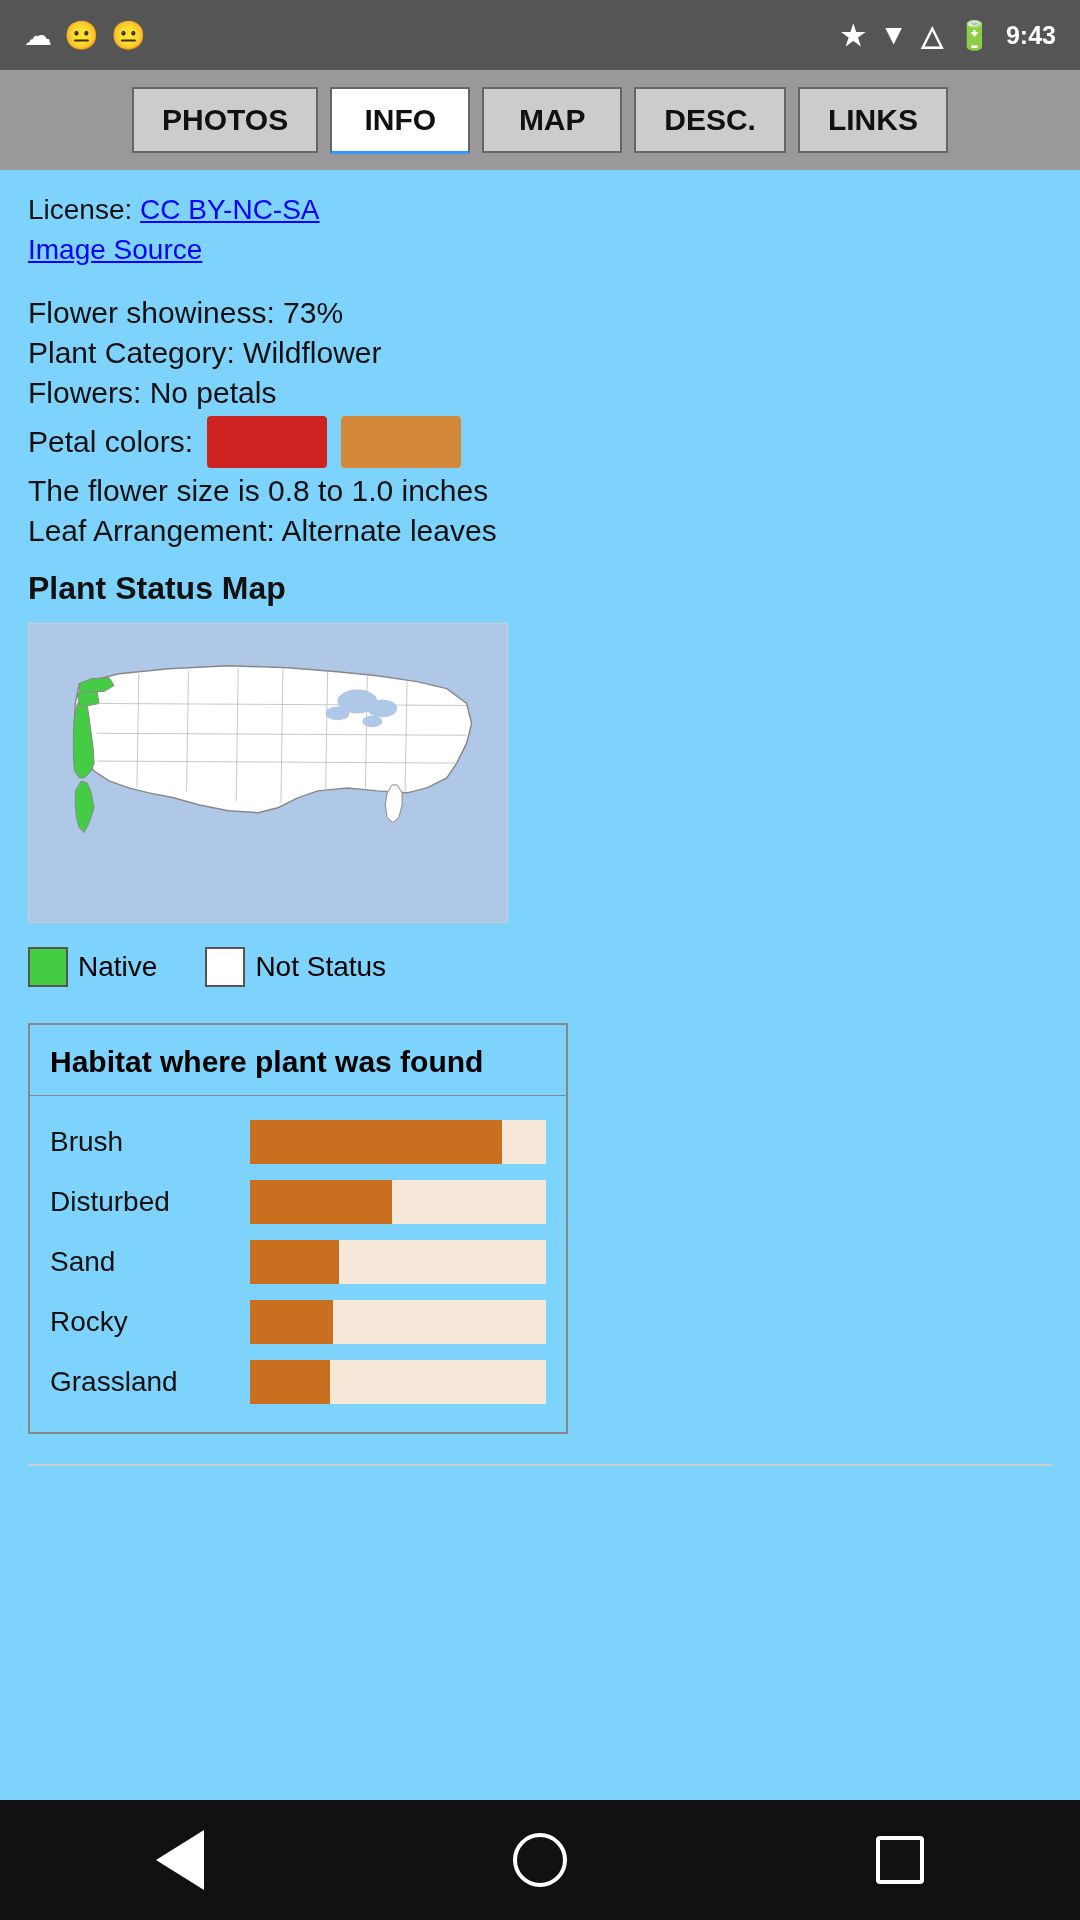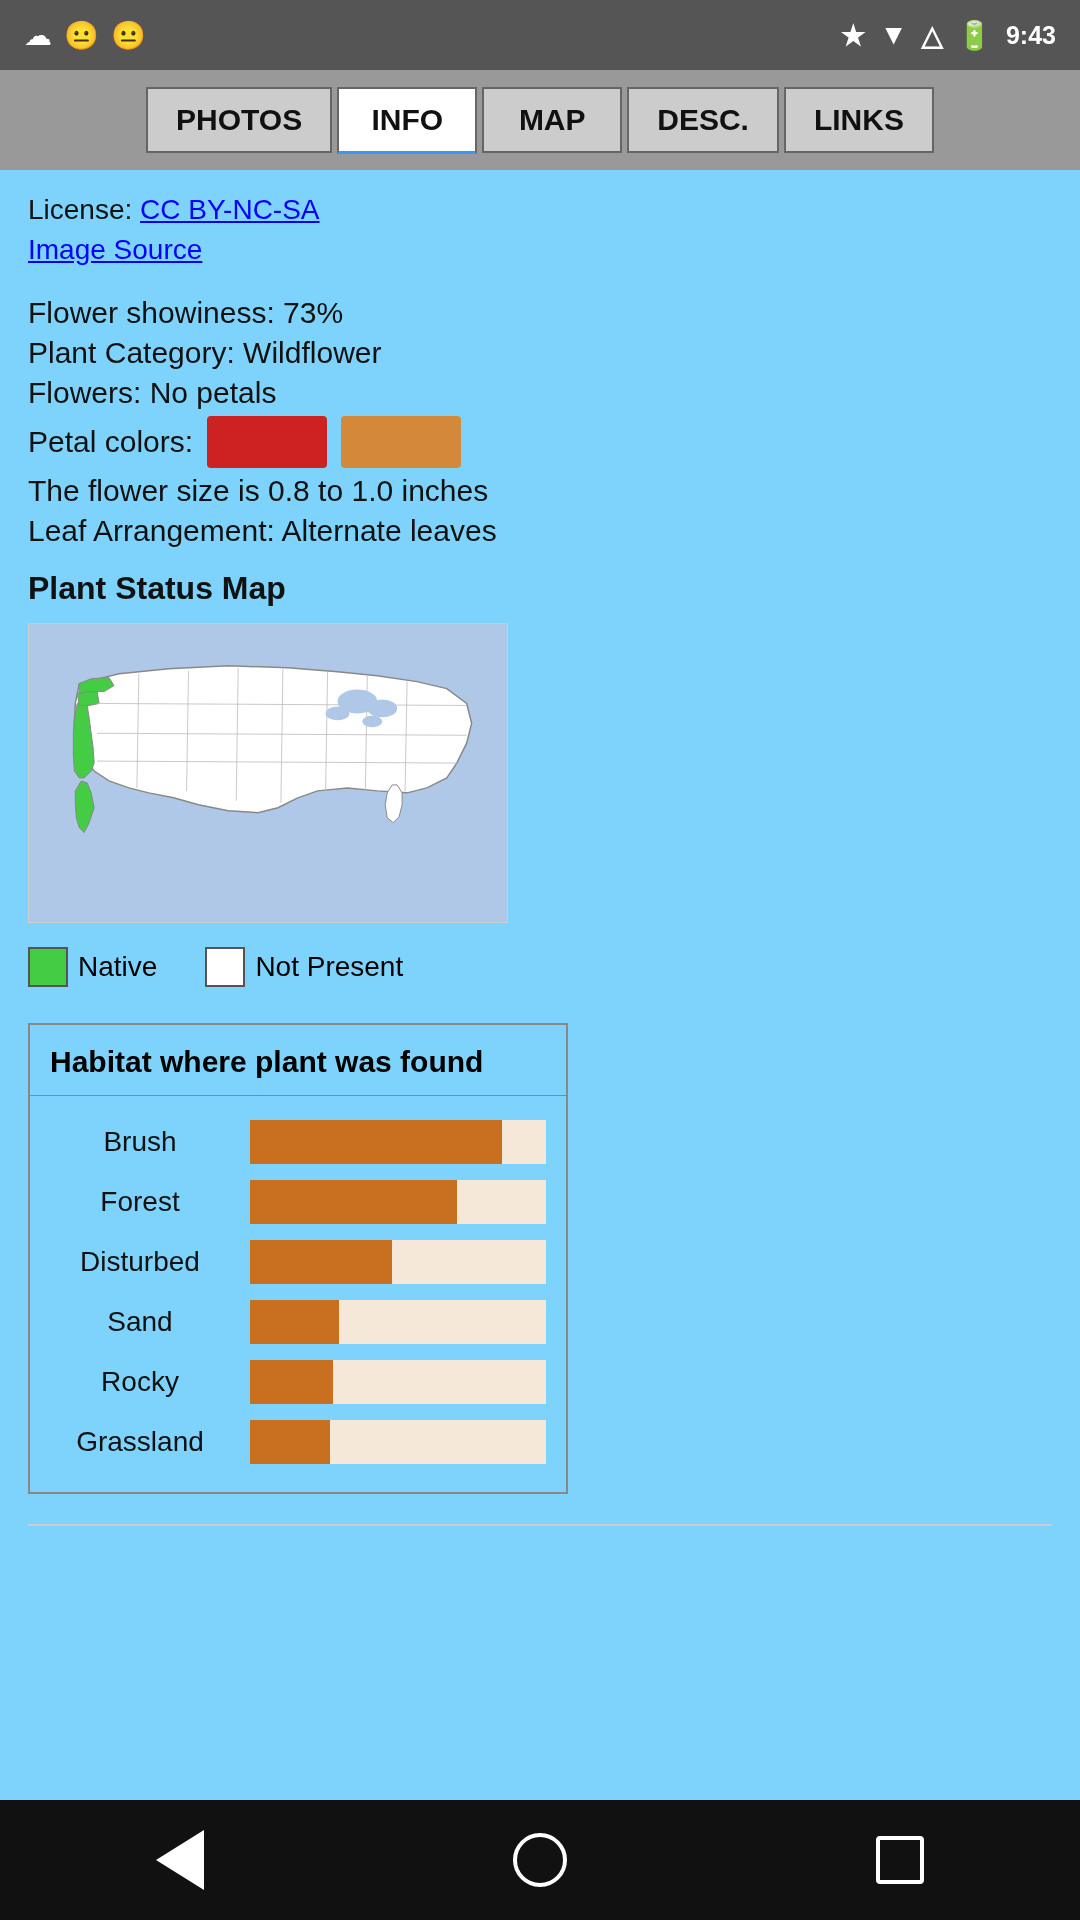--- a/index.html
+++ b/index.html
@@ -42,21 +42,21 @@
       font-weight: bold;
     }
 
     
     .tab-bar {
       height: 100px;
       background: #999;
       display: flex;
       align-items: center;
       justify-content: center;
-      gap: 5px;
+      gap: 12px;
       padding: 10px 20px;
     }
     .tab {
       border: 2px solid #666;
       background: #ccc;
       padding: 14px 28px;
       font-size: 30px;
       font-weight: bold;
       cursor: pointer;
       min-width: 140px;
@@ -166,21 +166,20 @@
       font-weight: bold;
       padding: 0 20px 16px 20px;
       border-bottom: 1px solid #888;
       margin-bottom: 16px;
     }
     .habitat-row {
       display: flex;
       align-items: center;
       padding: 8px 20px;
       gap: 20px;
-      text-align: center;
     }
     .habitat-label {
       font-size: 28px;
       color: #111;
       width: 180px;
       flex-shrink: 0;
     }
     .habitat-bar-bg {
       flex: 1;
       background: #f5e8d8;
@@ -338,40 +337,34 @@
     </svg>
   </div>
 
   <div class="legend">
     <div class="legend-item">
       <div class="legend-box" style="background:#44cc44;border-color:#555;"></div>
       <span>Native</span>
     </div>
     <div class="legend-item">
       <div class="legend-box" style="background:white;border-color:#555;"></div>
-      <span>Not Present</span>
+      <span>Not Status</span>
     </div>
   </div>
 
   <div class="habitat-table">
     <div class="habitat-title">Habitat where plant was found</div>
 
     <div class="habitat-row">
       <span class="habitat-label">Brush</span>
       <div class="habitat-bar-bg">
         <div class="habitat-bar-fill" style="width:85%;"></div>
       </div>
     </div>
 
-    <div class="habitat-row">
-      <span class="habitat-label">Forest</span>
-      <div class="habitat-bar-bg">
-        <div class="habitat-bar-fill" style="width:70%;"></div>
-      </div>
-    </div>
 
     <div class="habitat-row">
       <span class="habitat-label">Disturbed</span>
       <div class="habitat-bar-bg">
         <div class="habitat-bar-fill" style="width:48%;"></div>
       </div>
     </div>
 
     <div class="habitat-row">
       <span class="habitat-label">Sand</span>

